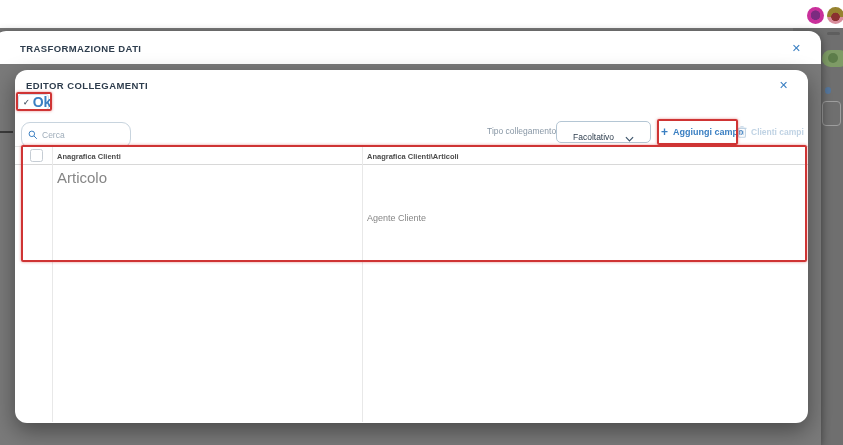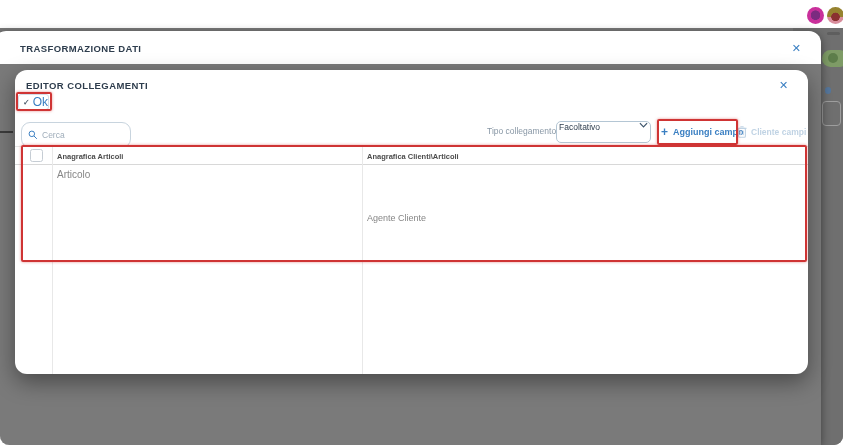--- a/index.html
+++ b/index.html
@@ -1,18 +1,18 @@
 <!DOCTYPE html>
 <html><head>
 <meta charset="utf-8">
 <style>
   * { margin:0; padding:0; box-sizing:border-box; }
   html,body { width:843px; height:445px; overflow:hidden; background:#fff;
               font-family:"Liberation Sans", sans-serif; }
-  #screen { position:relative; width:843px; height:445px; overflow:hidden;border-radius:9px; }
+  #screen { position:relative; width:843px; height:445px; overflow:hidden; }
 
   
   .topbar { position:absolute; left:0; top:0; width:843px; height:28px; background:#ffffff; z-index:1; }
   .avatar { position:absolute; top:7px; width:17px; height:17px; border-radius:50%; cursor:pointer; }
   .av1 { left:807px;
          background: radial-gradient(circle at 50% 48%, #7c2b80 0 4.5px, rgba(0,0,0,0) 5px), #c9309b; }
   .av2 { left:827px;
          background: radial-gradient(circle at 50% 58%, #8a3030 0 4px, rgba(0,0,0,0) 4.5px),
                      linear-gradient(#96822f 58%, #d88d9c 58%); }
 
@@ -30,61 +30,61 @@
              border-radius:12px 12px 0 0; box-shadow:0 2px 10px rgba(0,0,0,.45); z-index:3; }
   .t-title { position:absolute; left:26px; top:12px; font-size:9.5px; font-weight:bold;
              letter-spacing:.4px; color:#2e3d4d; }
   .x-btn { color:#3a7fc2; font-size:11px; line-height:11px; cursor:pointer; }
   .t-x { position:absolute; right:20px; top:12px; }
   .t-dim { position:absolute; left:0; top:33px; width:827px; height:381px; background:#7a7a7a; overflow:hidden; }
   .dim-check { position:absolute; left:25px; top:5px; font-size:9px; color:#4e5f56; font-weight:bold; }
   .dim-dash { position:absolute; left:0; top:67px; width:19px; height:2px; background:#3c3c3c; }
 
   
-  .e-modal { position:absolute; left:15px; top:70px; width:793px; height:304px; background:#ffffff;
+  .e-modal { position:absolute; left:15px; top:70px; width:793px; height:353px; background:#ffffff;
              border-radius:12px; box-shadow:0 8px 22px rgba(0,0,0,.4); z-index:4; overflow:hidden; }
   .e-title { position:absolute; left:11px; top:10px; font-size:9.5px; font-weight:bold;
              letter-spacing:.4px; color:#2e3d4d; }
   .e-x { position:absolute; left:764px; top:10px; }
 
   .ok-btn { position:absolute; left:3px; top:24px; width:31px; height:16px; border:1px solid #d3dee8;
             border-radius:3px; background:#fff; display:flex; align-items:center; gap:3px;
             padding-left:4px; cursor:pointer; }
   .ok-check { font-size:8px; color:#4a5a6a; font-weight:bold; }
-  .ok-label { font-size:12px; color:#3a7fc2; font-weight:normal; }
+  .ok-label { font-size:14px; color:#3a7fc2; font-weight:bold; }
 
   .search-box { position:absolute; left:6px; top:52px; width:110px; height:17px; border:1px solid #c8d4de;
                 border-radius:9px; background:#fff; display:flex; align-items:center; padding:12px 6px; }
   .search-icon { width:10px; height:10px; flex:0 0 auto; margin-right:4px; }
   .search-input { border:none; outline:none; width:100%; font-size:8.5px; color:#5a6a78;
                   font-family:"Liberation Sans", sans-serif; background:transparent; }
   .search-input::placeholder { color:#9fadba; }
 
   .tipo-label { position:absolute; left:472px; top:56px; font-size:8.5px; color:#8897a5;text-align:center; }
   .dropdown { position:absolute; left:541px; top:51px; width:95px; height:22px; border:1px solid #b4c6d4;
-              border-radius:5px; background:#fff; display:flex; align-items:flex-start;
-              justify-content:space-between; padding:0 2px; cursor:pointer; }
+              border-radius:5px; background:#fff; display:flex; align-items:flex-end;
+              justify-content:space-between; padding:0 16px; cursor:pointer; }
   .dropdown-value { font-size:8.5px; color:#2f3e4e; }
 
   .add-btn { position:absolute; left:646px; top:52px; height:20px; display:flex; align-items:center;
              gap:5px; color:#3a7fc2; cursor:pointer; }
   .add-plus { font-size:12px; font-weight:bold; line-height:12px; }
   .add-label { font-size:9px; font-weight:bold; }
   .remove-btn { position:absolute; left:722px; top:53px; height:18px; display:flex; align-items:center;
                 gap:4px; color:#c0d3e4; cursor:default; }
   .remove-label { font-size:8.5px; font-weight:bold; }
 
   
   .tbl-header { position:absolute; left:0; top:76px; width:793px; height:19px;
                 border-top:1px solid #e6e6e6; border-bottom:1px solid #d8d8d8; background:#fff; }
   .checkbox { position:absolute; left:15px; top:79px; width:13px; height:13px; border:1.5px solid #c6cdd4;
               border-radius:2.5px; background:#fff; cursor:pointer; }
   .th-a { position:absolute; left:42px; top:82px; font-size:7.5px; font-weight:bold; color:#4c4c4c; }
   .th-b { position:absolute; left:352px; top:82px; font-size:7.5px; font-weight:bold; color:#4c4c4c; }
-  .td-a { position:absolute; left:42px; top:99px; font-size:10px; color:#868686; }
+  .td-a { position:absolute; left:42px; top:99px; font-size:15px; color:#868686; }
   .td-b { position:absolute; left:352px; top:99px; font-size:9px; color:#868686;margin-top:44px; }
   .col-div { position:absolute; top:76px; width:1px; height:276px; background:#e8e8e8; }
   .col-div.c1 { left:37px; } .col-div.c2 { left:347px; }
 
   
   .ann { position:absolute; border:2px solid #cf3434; box-shadow:0 0 3px rgba(207,52,52,.55);
          z-index:6; pointer-events:none; border-radius:2px; }
   .ann-ok { left:16px; top:92px; width:36px; height:19px; }
   .ann-add { left:657px; top:119px; width:81px; height:26px; }
   .ann-table { left:21px; top:145px; width:786px; height:117px; }
@@ -152,26 +152,26 @@
     </div>
 
     <div class="remove-btn">
       <svg width="10" height="12" viewBox="0 0 10 12">
         <line x1="0.5" y1="2.4" x2="9.5" y2="2.4" stroke="#c0d3e4" stroke-width="1.1"></line>
         <line x1="3.4" y1="0.8" x2="6.6" y2="0.8" stroke="#c0d3e4" stroke-width="1.1"></line>
         <rect x="1.6" y="2.4" width="6.8" height="8.8" rx="1" fill="none" stroke="#c0d3e4" stroke-width="1.1"></rect>
         <line x1="3.7" y1="4.6" x2="3.7" y2="9.2" stroke="#c0d3e4" stroke-width="1"></line>
         <line x1="6.3" y1="4.6" x2="6.3" y2="9.2" stroke="#c0d3e4" stroke-width="1"></line>
       </svg>
-      <span class="remove-label">Cliente campi</span>
+      <span class="remove-label">Clienti campi</span>
     </div>
 
     <div class="tbl-header"></div>
     <div class="checkbox"></div>
-    <span class="th-a">Anagrafica Articoli</span>
+    <span class="th-a">Anagrafica Clienti</span>
     <span class="th-b">Anagrafica Clienti\Articoli</span>
     <div class="col-div c1"></div>
     <div class="col-div c2"></div>
     <span class="td-a">Articolo</span>
     <span class="td-b">Agente Cliente</span>
   </div>
 
   <div class="ann ann-ok"></div>
   <div class="ann ann-add"></div>
   <div class="ann ann-table"></div>

